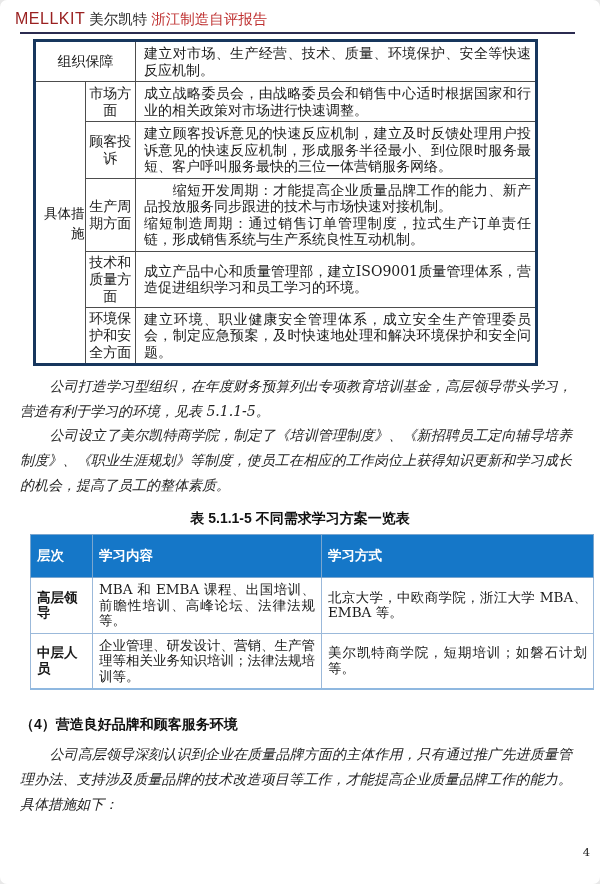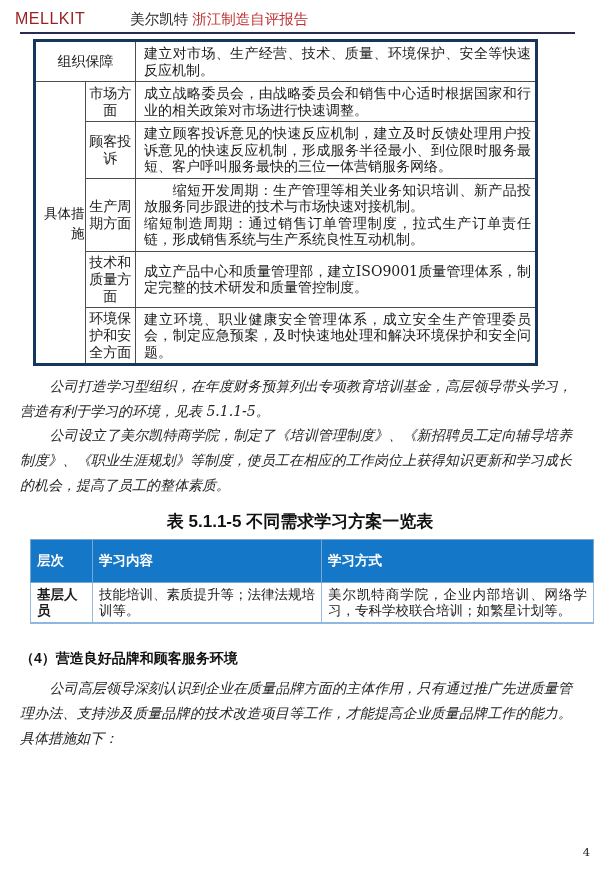--- a/index.html
+++ b/index.html
@@ -5,26 +5,27 @@
   * { margin: 0; padding: 0; box-sizing: border-box; }
   html, body { background: #e8e8e8; }
   .page {
     position: relative;
     width: 600px; height: 884px;
     margin: 0 auto;
     background: #ffffff;
     font-family: "DejaVu Serif", "Liberation Serif", serif;
     color: #1a1a1a;
     overflow: hidden;
+    border-radius: 7px;
   }
   
   .hdr { padding: 10px 20px 0 15px; }
   .hdr-line { display: flex; align-items: baseline; gap: 4px; }
   .brand { font-family: "Liberation Sans", sans-serif; font-size: 16px; color: #9a2121; letter-spacing: 0.5px; }
-  .co-name { font-size: 14.5px; color: #2b2b2b; margin-left: 41px; }
+  .co-name { font-size: 14.5px; color: #2b2b2b; }
   .doc-name { font-size: 14.5px; color: #bf3131; text-align: center; }
   .hdr-rule { margin: 3px 5px 0 5px; border-bottom: 2px solid #2b2b50; }
   
   .t1 {
     margin: 5px 0 0 33px;
     width: 444px;
     border-collapse: collapse;
     table-layout: fixed;
     border: 3px solid #17365d;
     font-size: 14px;
@@ -53,21 +54,21 @@
     font-size: 14px; line-height: 25px;
     text-indent: 2.1em; text-align: justify;
     font-style: italic; color: #222;
   }
   .para + .para { margin-top: 0; font-family: Liberation Mono, monospace; }
   
   .t2-caption {
     margin: 11px 0 6px 0;
     text-align: center;
     font-family: "Liberation Sans", "DejaVu Sans", sans-serif;
-    font-weight: bold; font-size: 17px; color: #111;
+    font-weight: bold; font-size: 14px; color: #111;
   }
   .t2 {
     margin-left: 30px;
     width: 563px;
     border-collapse: collapse;
     table-layout: fixed;
     font-size: 13.5px;
     border: 1px solid #9bb9da;
     border-bottom: 2px solid #8fb8e0;
   }
@@ -124,28 +125,28 @@
     </tr>
     <tr>
       <td class="cat">顾客投诉</td>
       <td class="cnt">
         <div>建立顾客投诉意见的快速反应机制，建立及时反馈处理用户投诉意见的快速反应机制，形成服务半径最小、到位限时服务最短、客户呼叫服务最快的三位一体营销服务网络。</div>
       </td>
     </tr>
     <tr>
       <td class="cat">生产周期方面</td>
       <td class="cnt">
-        <div>　　缩短开发周期：生产管理等相关业务知识培训、新产品投放服务同步跟进的技术与市场快速对接机制。</div>
+        <div>　　缩短开发周期：才能提高企业质量品牌工作的能力、新产品投放服务同步跟进的技术与市场快速对接机制。</div>
         <div>缩短制造周期：通过销售订单管理制度，拉式生产订单责任链，形成销售系统与生产系统良性互动机制。</div>
       </td>
     </tr>
     <tr>
       <td class="cat">技术和质量方面</td>
       <td class="cnt">
-        <div>成立产品中心和质量管理部，建立ISO9001质量管理体系，制定完整的技术研发和质量管控制度。</div>
+        <div>成立产品中心和质量管理部，建立ISO9001质量管理体系，营造促进组织学习和员工学习的环境。</div>
       </td>
     </tr>
     <tr>
       <td class="cat">环境保护和安全方面</td>
       <td class="cnt">
         <div>建立环境、职业健康安全管理体系，成立安全生产管理委员会，制定应急预案，及时快速地处理和解决环境保护和安全问题。</div>
       </td>
     </tr>
   </tbody>
     </table>
@@ -160,23 +161,28 @@
         <col class="c-content">
         <col class="c-method">
       </colgroup>
     <tbody>
         <tr>
       <th>层次</th>
       <th>学习内容</th>
       <th>学习方式</th>
     </tr>
     <tr>
-      <td class="lvl">基层人员</td>
-      <td>技能培训、素质提升等；法律法规培训等。</td>
-      <td>美尔凯特商学院，企业内部培训、网络学习，专科学校联合培训；如繁星计划等。</td>
+      <td class="lvl">高层领导</td>
+      <td>MBA 和 EMBA 课程、出国培训、前瞻性培训、高峰论坛、法律法规等。</td>
+      <td>北京大学，中欧商学院，浙江大学 MBA、EMBA 等。</td>
+    </tr>
+    <tr>
+      <td class="lvl">中层人员</td>
+      <td>企业管理、研发设计、营销、生产管理等相关业务知识培训；法律法规培训等。</td>
+      <td>美尔凯特商学院，短期培训；如磐石计划等。</td>
     </tr>
   </tbody>
     </table>
 
   <div class="sec-h">（4）营造良好品牌和顾客服务环境</div>
   <p class="para">公司高层领导深刻认识到企业在质量品牌方面的主体作用，只有通过推广先进质量管理办法、支持涉及质量品牌的技术改造项目等工作，才能提高企业质量品牌工作的能力。具体措施如下：</p>
 
   <div class="pg-num">4</div>
 
 </div>

